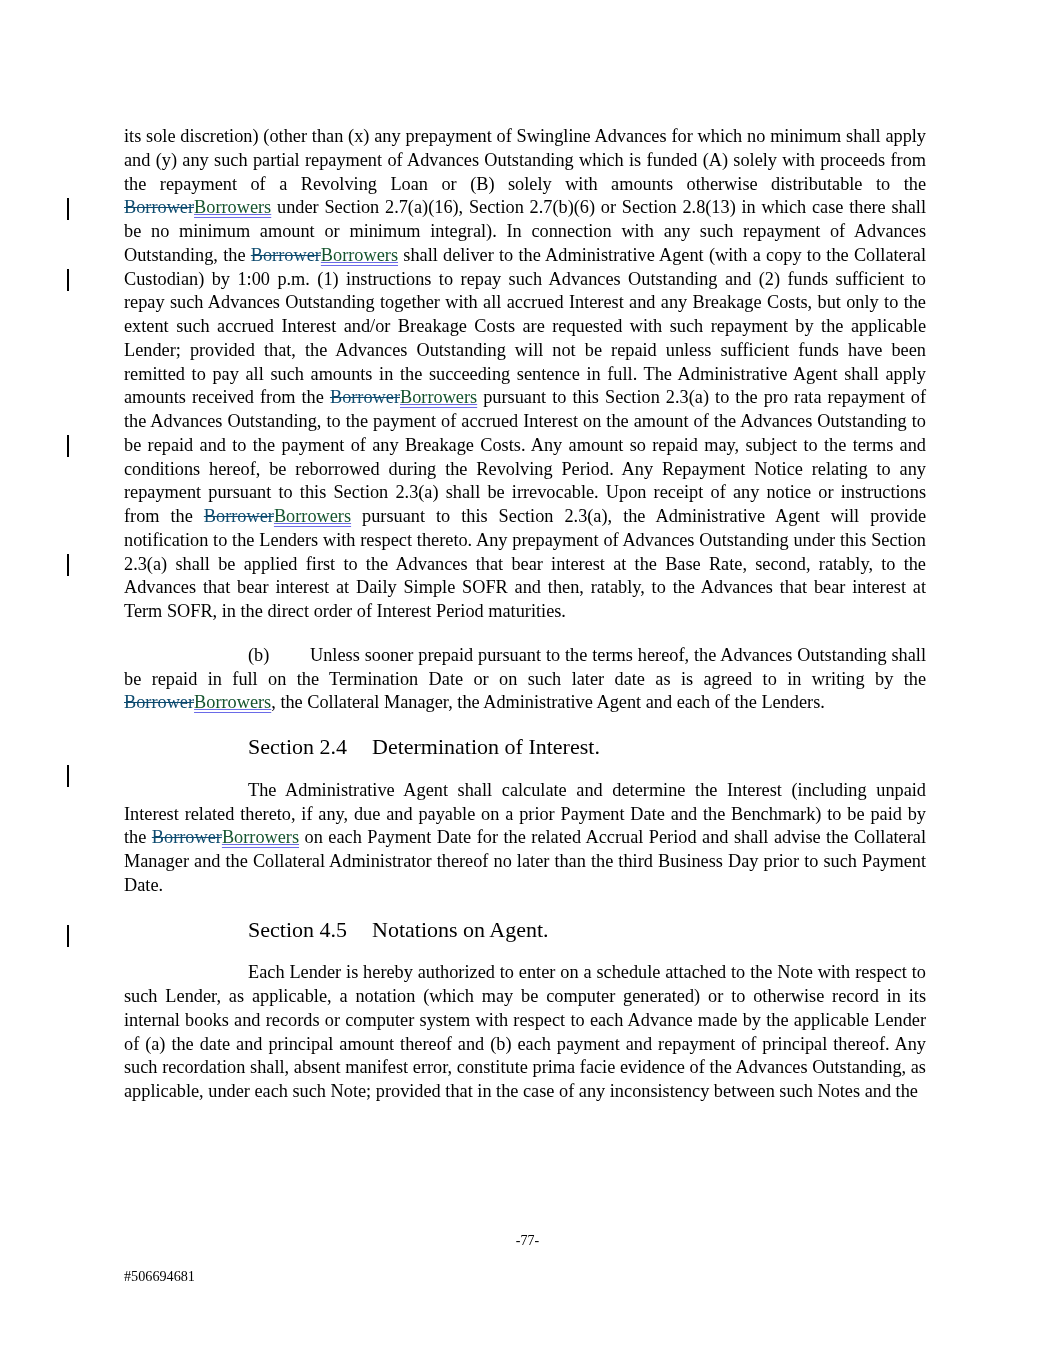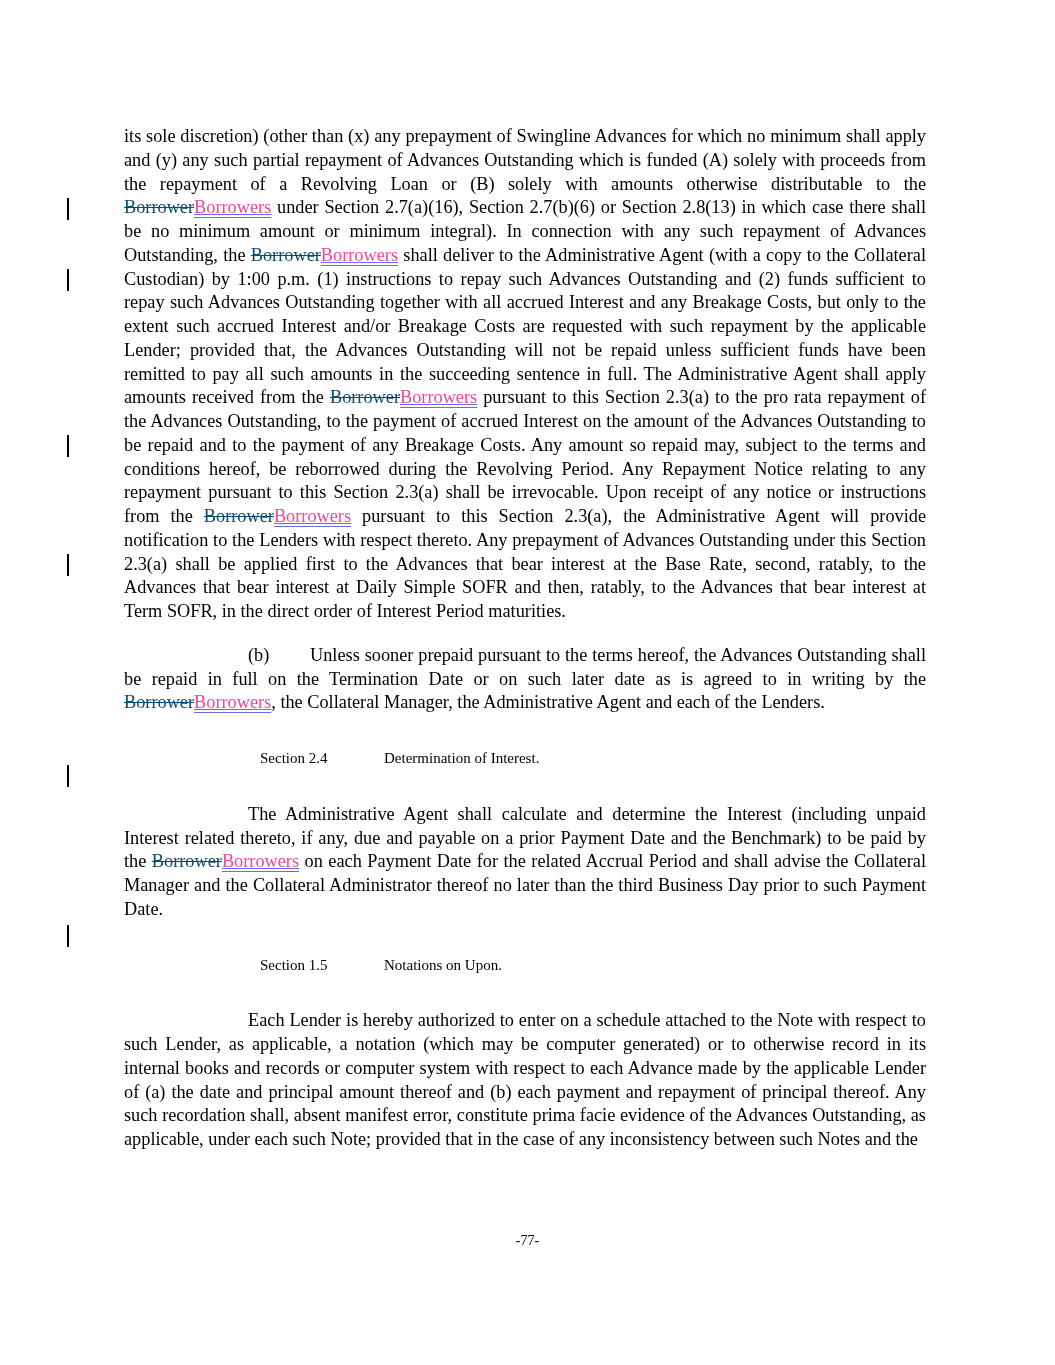--- a/index.html
+++ b/index.html
@@ -3,23 +3,23 @@
 <meta charset="utf-8">
 <style>
   html, body { margin:0; padding:0; background:#ffffff; }
   body { width:1055px; height:1365px; position:relative; overflow:hidden;
          font-family:"Liberation Serif", "DejaVu Serif", serif; color:#000; }
   .page { position:absolute; left:124px; top:125px; width:802px; }
   .p { font-size:18.3px; line-height:23.75px; text-align:justify; margin:0; }
   .gap { height:20px; }
   .indent { text-indent:124px; }
   .del { color:#0c4a6e; text-decoration:line-through; }
-  .ins { color:#ec4899; text-decoration:underline double; text-decoration-color:#6a6ae8; }
+  .ins { color:#14532d; text-decoration:underline double; text-decoration-color:#6a6ae8; }
   .ul { }
-  .heading { font-size:15px; line-height:23.75px; margin:12px; padding-left:124px; }
+  .heading { font-size:22px; line-height:23.75px; margin:0; padding-left:124px; }
   .heading .num { display:inline-block; width:124px; }
   .bar { position:absolute; left:67px; width:2px; height:22px; background:#000; }
   .pagenum { position:absolute; top:1233px; left:0; width:1055px; text-align:center;
              font-size:14px; }
   .footer { position:absolute; left:124px; top:1268px; font-size:14.2px; line-height:17px; }
   .subpara { display:inline-block; width:62px; text-indent:0; }
 </style>
 </head>
 <body>
 
@@ -41,24 +41,25 @@
   <div class="gap"></div>
 
   <p class="heading"><span class="num">Section 2.4</span><span class="ul">Determination of Interest</span><span>.</span></p>
 
   <div class="gap"></div>
 
   <p class="p indent"><span>The Administrative Agent shall calculate and determine the Interest (including unpaid Interest related thereto, if any, due and payable on a prior Payment Date and the Benchmark) to be paid by the </span><span class="del">Borrower</span><span class="ins">Borrowers</span><span> on each Payment Date for the related Accrual Period and shall advise the Collateral Manager and the Collateral Administrator thereof no later than the third Business Day prior to such Payment Date.</span></p>
 
   <div class="gap"></div>
 
-  <p class="heading"><span class="num">Section 1.5</span><span class="ul">Notations on Upon</span><span>.</span></p>
+  <p class="heading"><span class="num">Section 4.5</span><span class="ul">Notations on Agent</span><span>.</span></p>
 
   <div class="gap"></div>
 
   <p class="p indent"><span>Each Lender is hereby authorized to enter on a schedule attached to the Note with respect to such Lender, as applicable, a notation (which may be computer generated) or to otherwise record in its internal books and records or computer system with respect to each Advance made by the applicable Lender of (a)&nbsp;the date and principal amount thereof and (b)&nbsp;each payment and repayment of principal thereof. Any such recordation shall, absent manifest error, constitute prima facie evidence of the Advances Outstanding, as applicable, under each such Note; provided that in the case of any inconsistency between such Notes and the</span></p>
 
 </div>
 
 <div class="pagenum">-77-</div>
 
 <div class="footer">
+  <div>#506694681</div>
 </div>
 
 </body></html>

